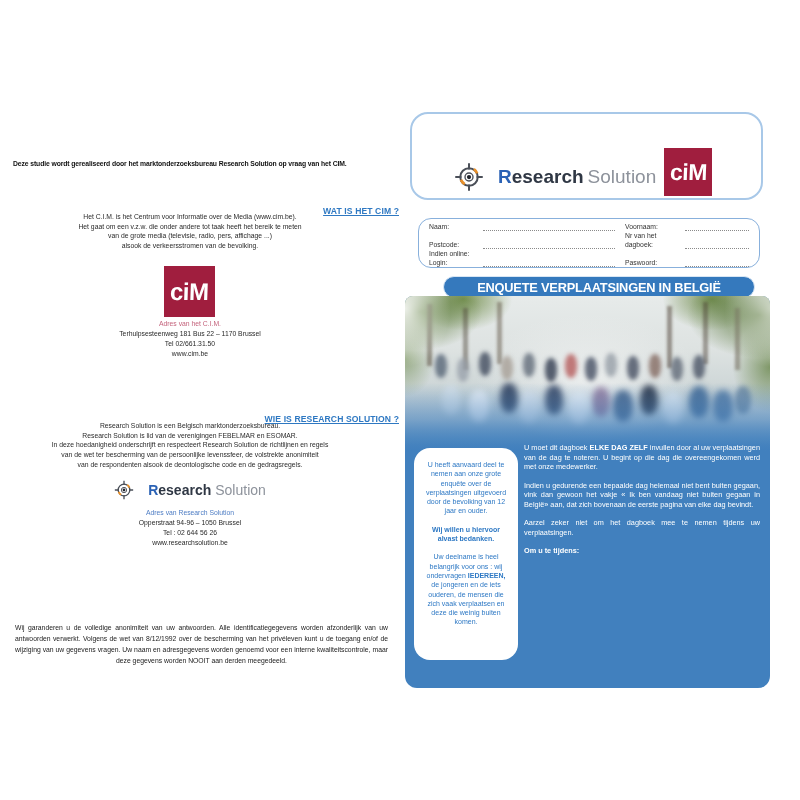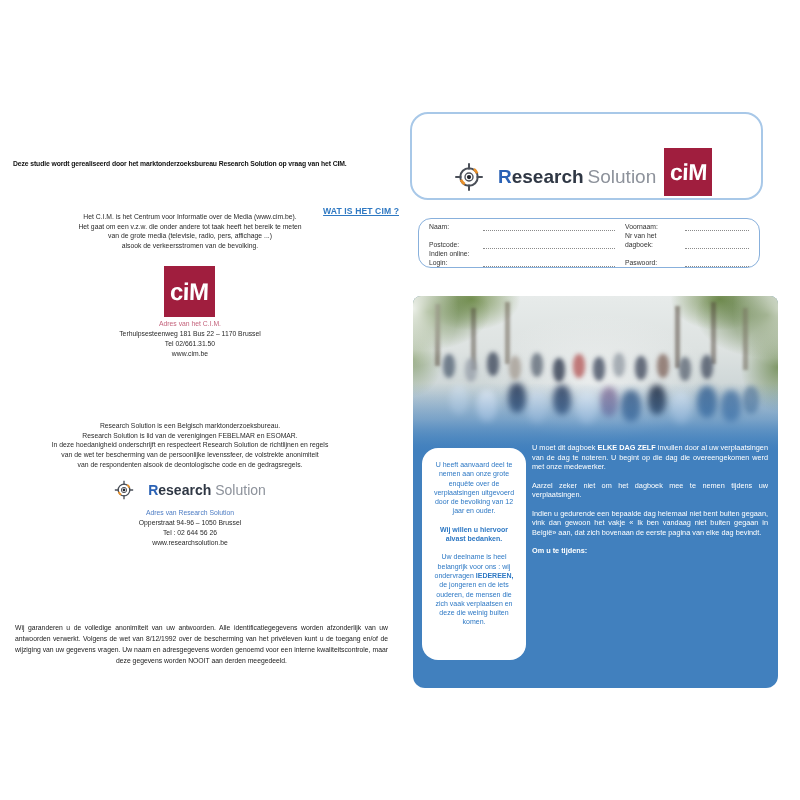--- a/index.html
+++ b/index.html
@@ -54,21 +54,21 @@
     display:flex;flex-direction:column;justify-content:space-evenly;padding:3px 10px;box-sizing:border-box;}
   .frow{display:flex;align-items:flex-end;font-size:6.8px;color:#333;line-height:9px;}
   .fl1{width:54px;}
   .fl2{width:60px;}
   .dots1{flex:1;border-bottom:1.2px dotted #8a8a8a;height:7px;margin-right:10px;}
   .dots2{width:64px;border-bottom:1.2px dotted #8a8a8a;height:7px;}
 
   .banner{position:absolute;left:38px;top:276px;width:312px;height:22px;background:#3579bd;border:1.5px solid #d8e6f4;border-radius:12px;
     color:#fff;font-weight:bold;font-size:12.8px;line-height:21px;text-align:center;letter-spacing:-0.2px;box-sizing:border-box;}
 
-  .photo-panel{position:absolute;left:8px;top:296px;width:365px;height:392px;border-radius:8px 8px 12px 12px;overflow:hidden;background:#4180be;}
+  .photo-panel{position:absolute;left:0;top:296px;width:365px;height:392px;border-radius:8px 8px 12px 12px;overflow:hidden;background:#4180be;}
   .photo{position:absolute;left:0;top:0;width:100%;height:158px;
     background:
       radial-gradient(140px 80px at 50% 52%, rgba(238,240,240,.9), rgba(238,240,240,0) 80%),
       linear-gradient(to bottom, #e7ebea 0%, #dde2e1 35%, #ccd5d6 60%, #b4c6d2 78%, #7ba4c6 92%, #4a86bb 100%);}
   .photo::before{content:"";position:absolute;inset:0;
     background:
       radial-gradient(90px 55px at 4% 10%, rgba(86,118,52,.92), rgba(86,118,52,0) 70%),
       radial-gradient(70px 45px at 16% 2%, rgba(104,134,62,.85), rgba(104,134,62,0) 70%),
       radial-gradient(100px 60px at 97% 12%, rgba(80,112,48,.92), rgba(80,112,48,0) 72%),
       radial-gradient(70px 45px at 84% 2%, rgba(98,128,58,.85), rgba(98,128,58,0) 70%),
@@ -124,20 +124,21 @@
     <div class="abs cim-logo cim-logo-left">
       <span class="cim-text">ciM</span>
     </div>
     <div class="addr-block addr-cim">
       <div class="addr-label-pink">Adres van het C.I.M.</div>
       <div>Terhulpsesteenweg 181 Bus 22 – 1170 Brussel</div>
       <div>Tel  02/661.31.50</div>
       <div>www.cim.be</div>
     </div>
 
+    <h3 class="sec-heading h-rs">WIE IS RESEARCH SOLUTION ?</h3>
     <div class="body-par p-rs">
       <div>Research Solution is een Belgisch marktonderzoeksbureau.</div>
       <div>Research Solution is lid van de verenigingen  FEBELMAR en ESOMAR.</div>
       <div>In deze hoedanigheid onderschrijft en respecteert Research Solution de richtlijnen en regels</div>
       <div>van de wet ter bescherming van de persoonlijke levenssfeer, de volstrekte anonimiteit</div>
       <div>van de respondenten alsook de deontologische code en de gedragsregels.</div>
     </div>
 
     <div class="abs rs-logo rs-logo-left">
       <span class="rs-icon">
@@ -205,35 +206,36 @@
         <span class="dots2"></span>
       </div>
       <div class="frow">
         <span class="fl1">Indien online: Login:</span>
         <span class="dots1"></span>
         <span class="fl2">Paswoord:</span>
         <span class="dots2"></span>
       </div>
     </div>
 
+    <div class="banner">ENQUETE VERPLAATSINGEN IN BELGIË</div>
 
     <div class="photo-panel">
       <div class="photo">
         <div class="trunks"></div>
         <div class="crowd"></div>
       </div>
 
       <div class="white-box">
         <p>U heeft aanvaard deel te nemen aan onze grote enquête over de verplaatsingen uitgevoerd door de bevolking van 12 jaar en ouder.</p>
         <p class="b">Wij willen u hiervoor alvast bedanken.</p>
         <p><span>Uw deelname is heel belangrijk voor ons : wij ondervragen </span><span class="b">IEDEREEN,</span><span> de jongeren en de iets ouderen, de mensen die zich vaak verplaatsen en deze die weinig buiten komen.</span></p>
       </div>
 
       <div class="info-col">
         <p><span>U moet dit dagboek </span><span class="b">ELKE DAG ZELF</span><span> invullen door al uw verplaatsingen van de dag te noteren. U begint op die dag die overeengekomen werd met onze medewerker.</span></p>
+        <p>Indien u gedurende een bepaalde dag helemaal niet bent buiten gegaan, vink dan gewoon het vakje « Ik ben vandaag niet buiten gegaan in België» aan, dat zich bovenaan de eerste pagina van elke dag bevindt.</p>
         <p>Aarzel zeker niet om het dagboek mee te nemen tijdens uw verplaatsingen.</p>
-        <p>Indien u gedurende een bepaalde dag helemaal niet bent buiten gegaan, vink dan gewoon het vakje « Ik ben vandaag niet buiten gegaan in België» aan, dat zich bovenaan de eerste pagina van elke dag bevindt.</p>
         <p class="thanks-h">Om u te tijdens:</p>
       </div>
     </div>
 
   </section>
 </div>
 
 </body></html>

